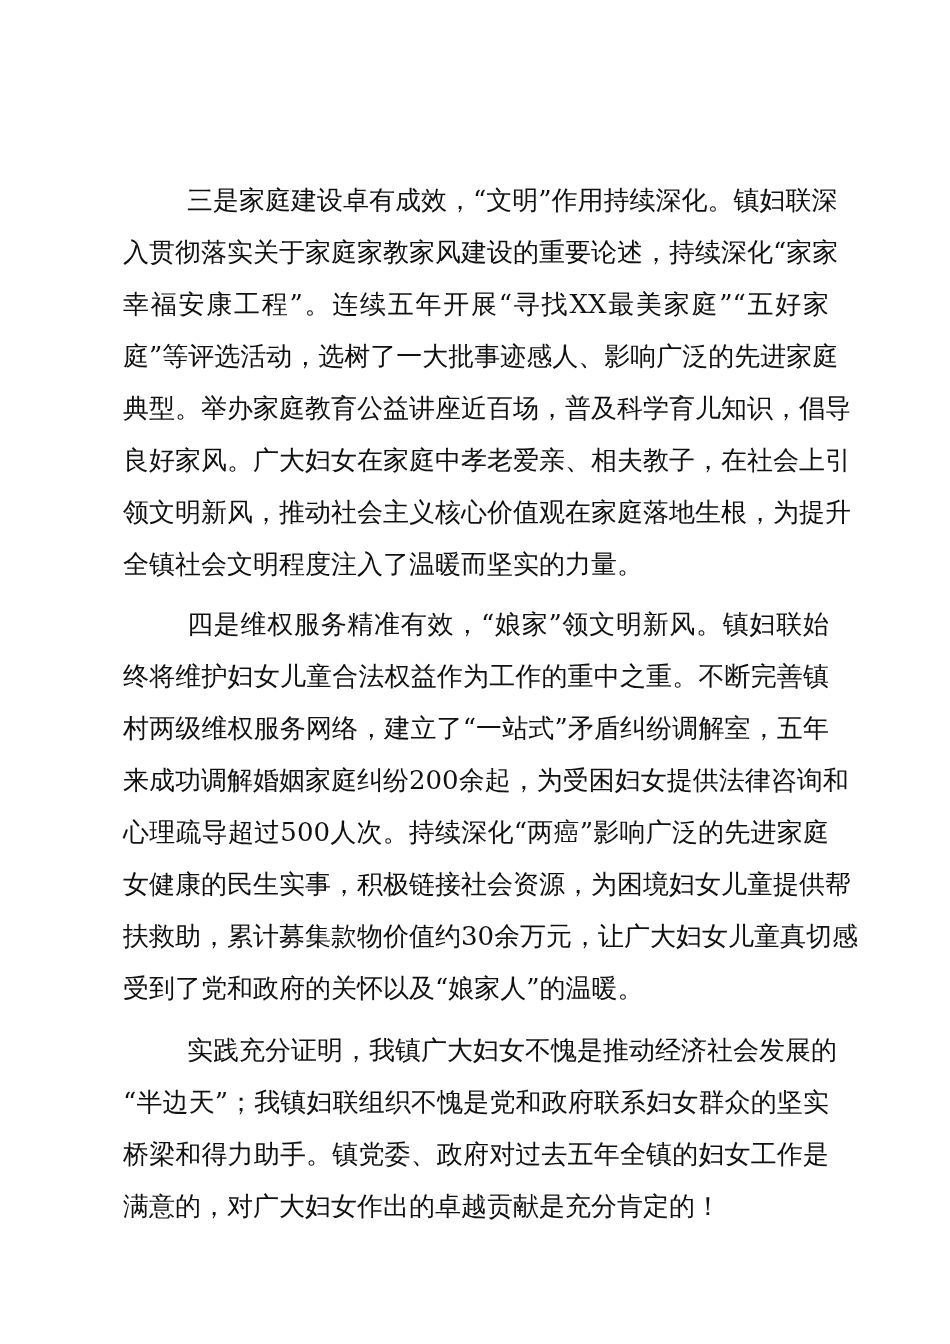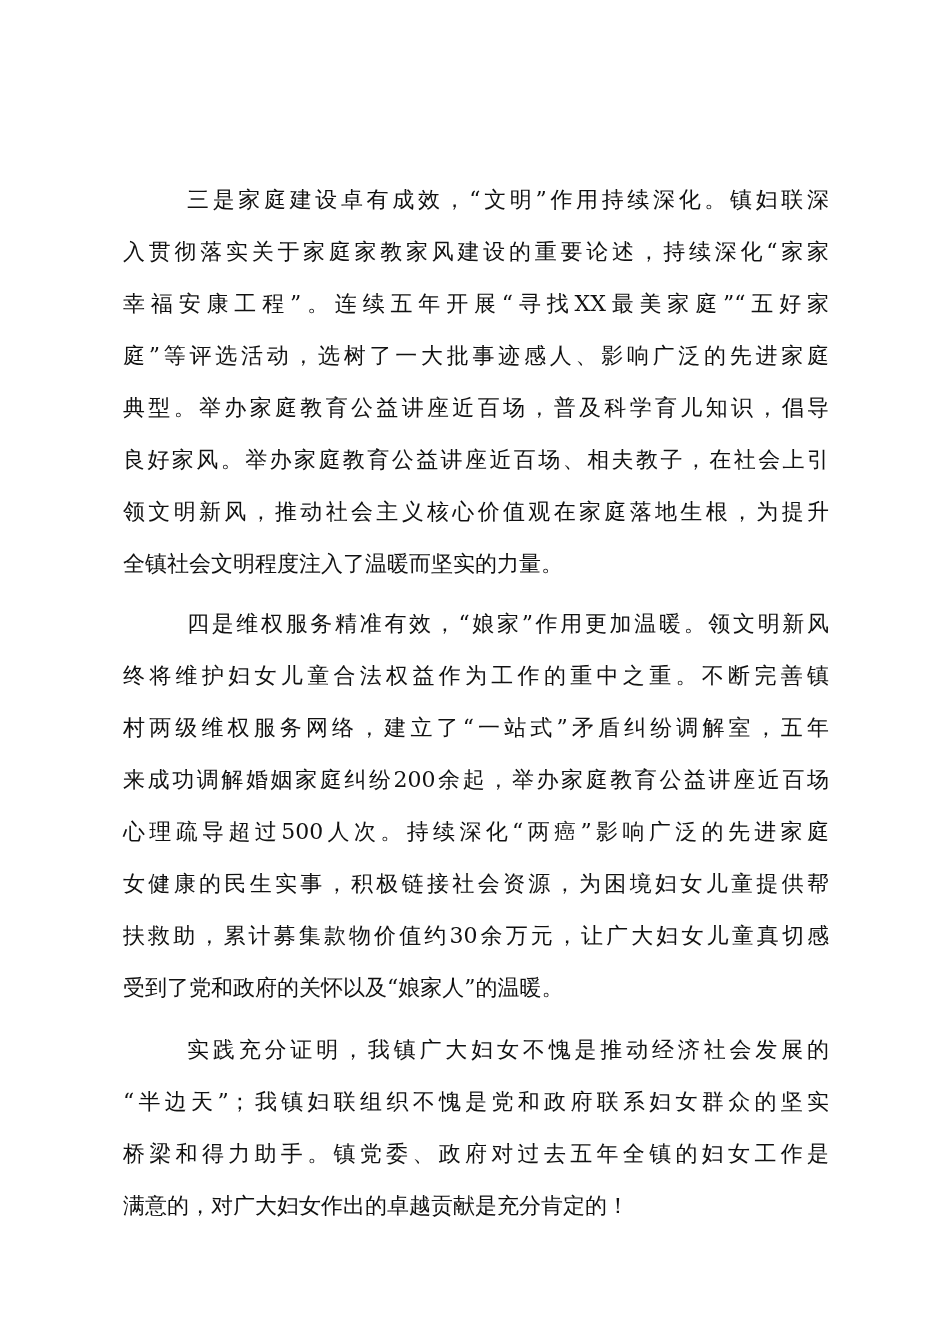--- a/index.html
+++ b/index.html
@@ -8,48 +8,48 @@
     position: absolute; left: 0; top: 0; width: 950px; height: 1344px;
     background: #ffffff;
   }
   .line {
     position: absolute;
     left: 123px;
     width: 706px;
     height: 40px;
     line-height: 40px;
     font-family: "DejaVu Serif", "Liberation Serif", serif;
-    font-size: 22px;
+    font-size: 26px;
     color: #111111;
     white-space: nowrap;
     text-align: justify;
     text-align-last: justify;
     letter-spacing: 0;
   }
   .line.indent { left: 187px; width: 642px; }
   .line.last { text-align-last: left; }
 </style>
 </head>
 <body>
 
 <div class="page">
 
   <div class="line indent" style="top:180px">三是家庭建设卓有成效，“文明”作用持续深化。镇妇联深</div>
   <div class="line" style="top:232px">入贯彻落实关于家庭家教家风建设的重要论述，持续深化“家家</div>
   <div class="line" style="top:284px">幸福安康工程”。连续五年开展“寻找XX最美家庭”“五好家</div>
   <div class="line" style="top:336px">庭”等评选活动，选树了一大批事迹感人、影响广泛的先进家庭</div>
   <div class="line" style="top:388px">典型。举办家庭教育公益讲座近百场，普及科学育儿知识，倡导</div>
-  <div class="line" style="top:440px">良好家风。举办家庭教育公益讲座近百场、相夫教子，在社会上引</div>
+  <div class="line" style="top:440px">良好家风。广大妇女在家庭中孝老爱亲、相夫教子，在社会上引</div>
   <div class="line" style="top:492px">领文明新风，推动社会主义核心价值观在家庭落地生根，为提升</div>
   <div class="line last" style="top:544px">全镇社会文明程度注入了温暖而坚实的力量。</div>
 
-  <div class="line indent" style="top:604px">四是维权服务精准有效，“娘家”作用更加温暖。领文明新风</div>
+  <div class="line indent" style="top:604px">四是维权服务精准有效，“娘家”领文明新风。镇妇联始</div>
   <div class="line" style="top:656px">终将维护妇女儿童合法权益作为工作的重中之重。不断完善镇</div>
   <div class="line" style="top:708px">村两级维权服务网络，建立了“一站式”矛盾纠纷调解室，五年</div>
-  <div class="line" style="top:760px">来成功调解婚姻家庭纠纷200余起，举办家庭教育公益讲座近百场</div>
+  <div class="line" style="top:760px">来成功调解婚姻家庭纠纷200余起，为受困妇女提供法律咨询和</div>
   <div class="line" style="top:812px">心理疏导超过500人次。持续深化“两癌”影响广泛的先进家庭</div>
   <div class="line" style="top:864px">女健康的民生实事，积极链接社会资源，为困境妇女儿童提供帮</div>
   <div class="line" style="top:916px">扶救助，累计募集款物价值约30余万元，让广大妇女儿童真切感</div>
   <div class="line last" style="top:968px">受到了党和政府的关怀以及“娘家人”的温暖。</div>
 
   <div class="line" style="top:1082px">“半边天”；我镇妇联组织不愧是党和政府联系妇女群众的坚实</div>
   <div class="line indent" style="top:1030px">实践充分证明，我镇广大妇女不愧是推动经济社会发展的</div>
   <div class="line last" style="top:1186px">满意的，对广大妇女作出的卓越贡献是充分肯定的！</div>
   <div class="line" style="top:1134px">桥梁和得力助手。镇党委、政府对过去五年全镇的妇女工作是</div>
 

